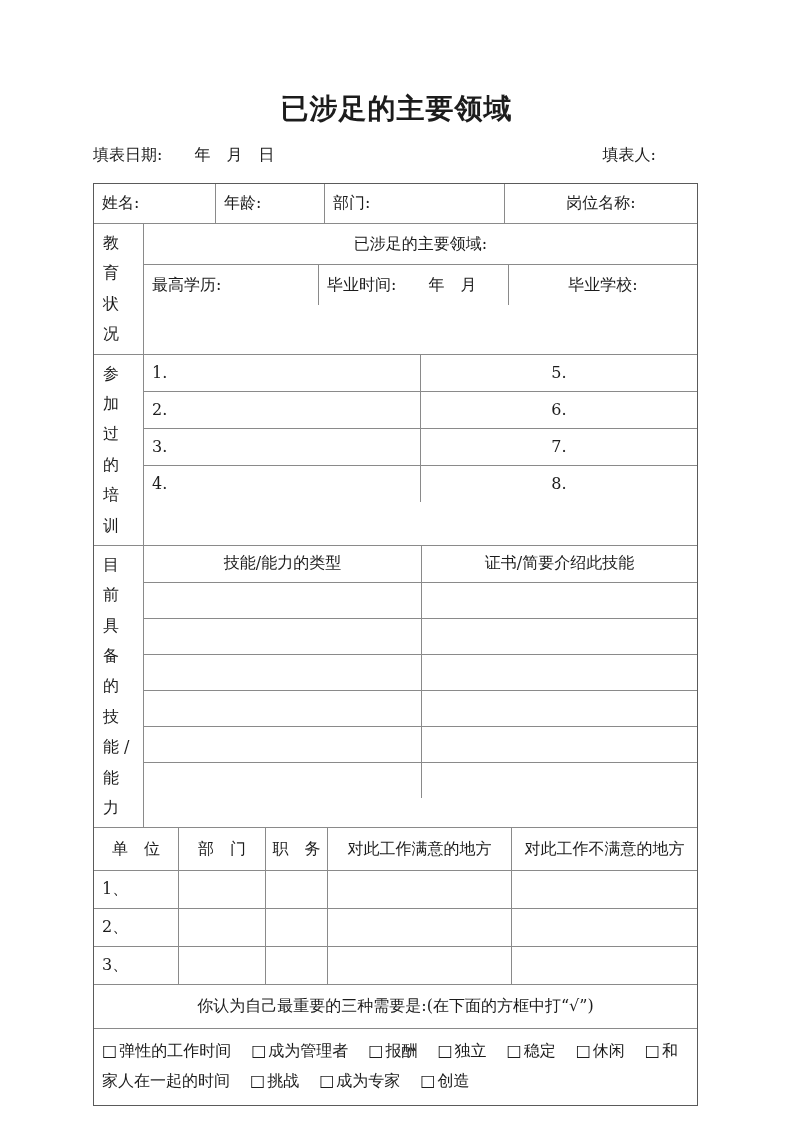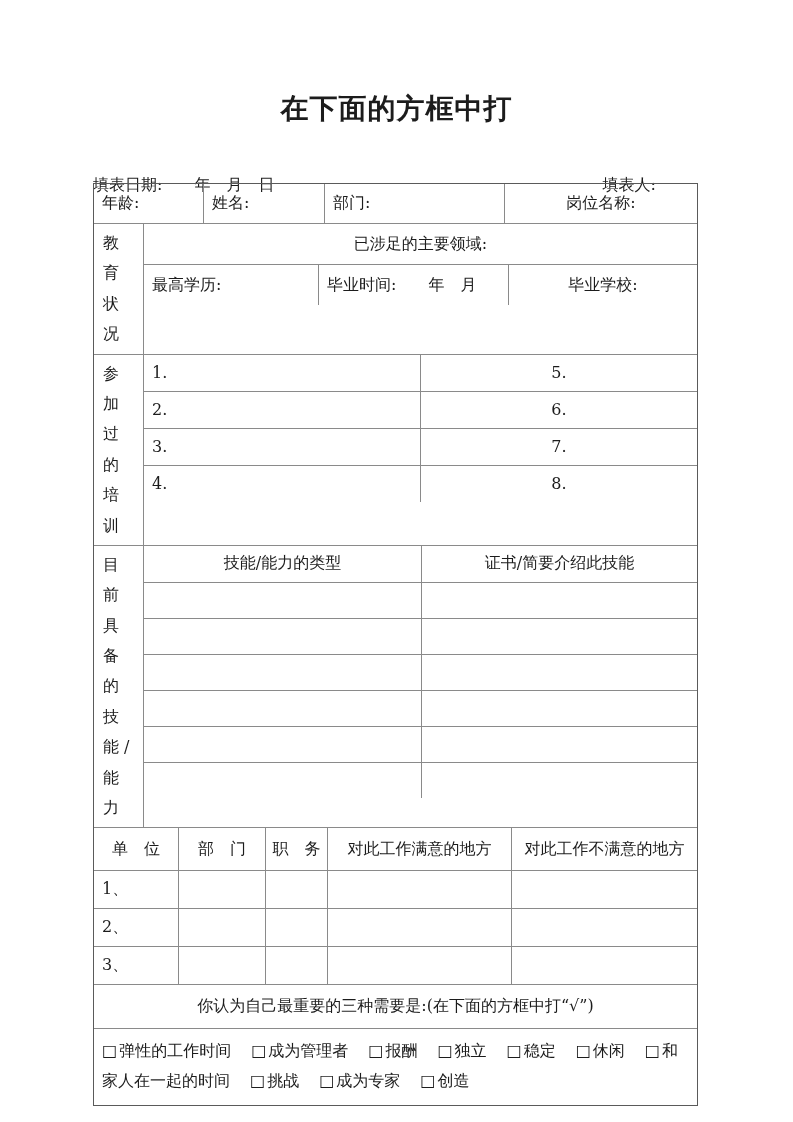--- a/index.html
+++ b/index.html
@@ -15,21 +15,21 @@
     font-family:"DejaVu Serif","Liberation Serif",serif;
     color:var(--ink);
     overflow:hidden;
   }
   .title{
     position:absolute;top:90px;left:0;width:100%;
     text-align:center;
     font-size:28px;font-weight:bold;letter-spacing:1px;
   }
   .meta{
-    position:absolute;top:175px;left:93px;width:605px;
+    position:absolute;top:145px;left:93px;width:605px;
     display:flex;justify-content:space-between;align-items:flex-end;
     font-size:16px;
   }
   .meta .filler{padding-right:42px;}
   .tbl{
     position:absolute;top:183px;left:93px;width:605px;
     border:1px solid var(--outer);
     box-sizing:border-box;
     font-size:16px;
   }
@@ -68,35 +68,35 @@
     line-height:1.85;
   }
   .opt{margin-right:20px;}
   .opt .box{margin-right:2px;}
 </style>
 </head>
 <body>
 
 <div class="page">
 
-  <div class="title">在下面的方框中打</div>
+  <div class="title">已涉足的主要领域</div>
 
   <div class="meta">
     <span>填表日期:　　年　月　日</span>
     <span class="filler">填表人:</span>
   </div>
 
   <div class="tbl">
 
     <div class="sec flat">
+      <div class="c h39 w121">
+        <span>姓名:</span>
+      </div>
       <div class="c h39 w109">
         <span>年龄:</span>
-      </div>
-      <div class="c h39 w121">
-        <span>姓名:</span>
       </div>
       <div class="c h39 w180">
         <span>部门:</span>
       </div>
       <div class="c h39 grow">
         <span>岗位名称:</span>
       </div>
     </div>
 
     <div class="sec">

